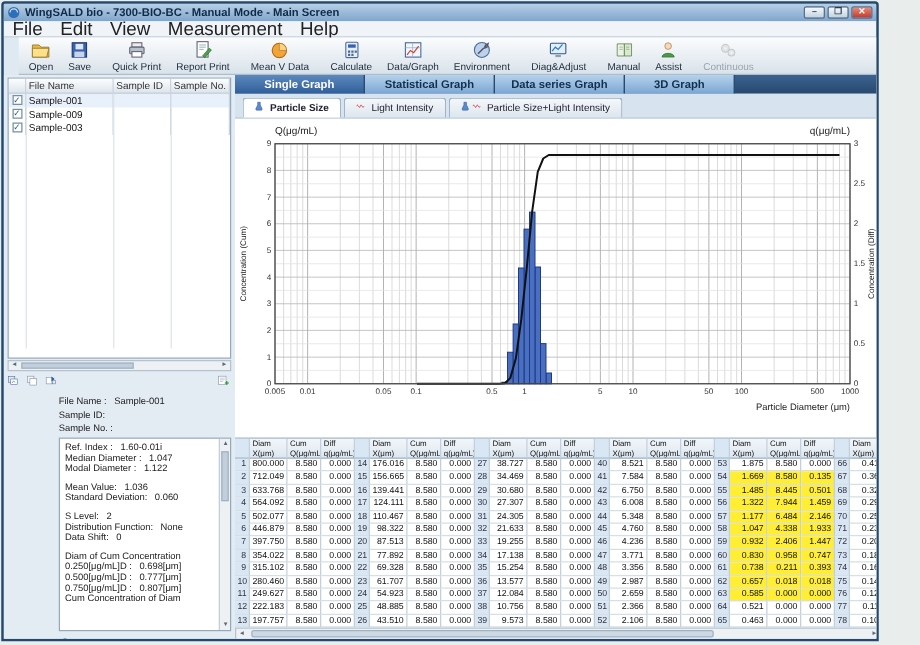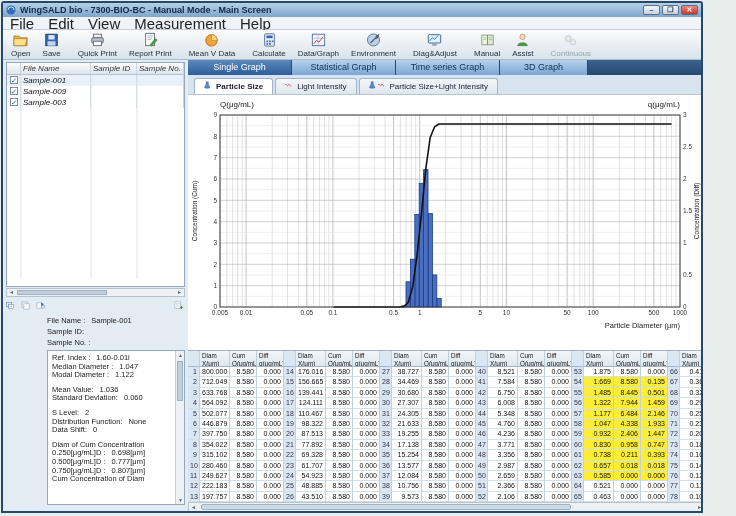--- a/index.html
+++ b/index.html
@@ -19,36 +19,36 @@
             background:linear-gradient(#f4f8fb,#c3d2e0); font-size:7px; line-height:8px;
             text-align:center; color:#2a3a4c; }
   .winbtn.close { background:linear-gradient(#e88a7a,#c43a2a); color:#fff; }
 
   
   .menubar { position:absolute; left:0; top:14px; width:100%; height:13px; background:#f0f4f8;
              border-bottom:1px solid #c2cedb; display:flex; align-items:center; font-size:15px; color:#222; }
   .menu-item { padding:0 7px; height:100%; display:flex; align-items:center; }
 
   
-  .toolbar { position:absolute; left:0; top:27px; width:100%; height:30px;
+  .toolbar { position:absolute; left:12px; top:27px; width:100%; height:30px;
              background:linear-gradient(#fbfcfd,#d9e2ea); border-bottom:1px solid #aebdcb;
              display:flex; align-items:flex-end; padding:1px 2px; }
   .tbtn { display:flex; flex-direction:column; align-items:center; justify-content:center;
           padding:1px 6px 0 6px; font-size:8px; color:#1c2b3a; white-space:nowrap; }
   .tbtn svg { width:15px; height:15px; }
   .tbtn.disabled { color:#9aa4ad; }
   .tsep { width:1px; background:#b4c2cf; margin:2px 2px; }
 
   
   .left-panel { position:absolute; left:0; top:57px; width:185px; height:453px; background:#e3ebf3; }
   .filelist { position:absolute; left:3px; top:2px; width:179px; height:225px; background:#fff;
               border:1px solid #93a8bc; font-size:8px; }
   .fl-header { display:flex; height:12px; background:linear-gradient(#fdfdfd,#dde5ec);
                border-bottom:1px solid #b5c3d0; color:#333; }
-  .fl-header > div, .fl-row > div { border-right:1px solid #c9d4de; padding:1px 2px; overflow:hidden; white-space:nowrap;font-style:italic; }
+  .fl-header > div, .fl-row > div { border-right:1px solid #c9d4de; padding:1px 2px; overflow:hidden; white-space:nowrap; }
   .fl-col0 { width:14px; flex:0 0 auto; }
   .fl-col1 { width:70px; flex:0 0 auto; }
   .fl-col2 { width:46px; flex:0 0 auto; }
   .fl-col3 { width:47px; flex:0 0 auto; }
   .fl-row { display:flex; height:11px; color:#111; }
   .fl-row.selected { background:#e8f1fb; }
   .fl-body { position:relative; height:204px; overflow:hidden; }
   .fl-grid { position:absolute; inset:0; pointer-events:none; }
   .checkbox { width:8px; height:8px; border:1px solid #7a8ea0; background:#fff; font-size:7px;
               line-height:7px; text-align:center; color:#2a5caa; margin:0 auto; }
@@ -70,21 +70,21 @@
   .stats-box .info-line.gap { height:6px; }
   .stats-vscroll { position:absolute; right:0; top:0; width:9px; height:100%; background:#eef1f4; border-left:1px solid #c2cfdb; }
   .vs-btn { position:absolute; left:0; width:9px; height:8px; font-size:5px; text-align:center; line-height:8px; color:#5a6a7a; }
   .vs-thumb { position:absolute; left:1px; top:10px; width:6px; height:40px; background:#c2cfdb; border:1px solid #9fb2c4; }
 
   .comment-label { position:absolute; left:46px; top:449px; font-size:7.5px; color:#222; }
 
   
   .main-area { position:absolute; left:185px; top:57px; width:517px; height:453px; background:#fff; }
   .tabstrip { position:absolute; left:0; top:0; width:100%; height:15px; background:linear-gradient(#3b628f,#27496f); display:flex; }
-  .tab { width:104px; font-size:9px; font-weight:normal; text-align:center; line-height:15px;
+  .tab { width:104px; font-size:9px; font-weight:bold; text-align:center; line-height:15px;
          color:#12304e; background:linear-gradient(#b6d2ec,#7ba6d2); border-right:1px solid #2a4a70; }
   .tab.active { background:linear-gradient(#5c88bc,#2f5e99); color:#fff; }
   .tab:last-child { width:88px; }
 
   .subtabstrip { position:absolute; left:0; top:15px; width:100%; height:20px; background:#d7e3ee;
                  border-bottom:1px solid #b5c5d4; display:flex; align-items:flex-end; padding-left:6px; gap:2px; }
   .subtab { height:16px; display:flex; align-items:center; gap:3px; padding:0 9px; font-size:8px; color:#223;
             background:linear-gradient(#f4f7fa,#dde6ee); border:1px solid #9fb4c8; border-bottom:none;
             border-radius:3px 3px 0 0;margin-top:42px; }
   .subtab.active { background:#fff; font-weight:bold; }
@@ -385,21 +385,21 @@
         </div>
       </div>
       <div class="comment-label">Comment</div>
 
     </div>
 
     <div class="main-area">
       <div class="tabstrip">
           <div class="tab active">Single Graph</div>
           <div class="tab">Statistical Graph</div>
-          <div class="tab">Time series Graph</div>
+          <div class="tab">Data series Graph</div>
           <div class="tab">3D Graph</div>
         </div>
       <div class="subtabstrip">
           <div class="subtab active">
             <span><svg viewBox="0 0 17 16">
                 <path d="M4 1h4v4l2.6 5.5A1.6 1.6 0 0 1 9 13H3a1.6 1.6 0 0 1-1.6-2.5L4 5z" fill="#5a8ad0" stroke="#2a4a8a" stroke-width="0.7"></path>
               </svg></span>
             <span>Particle Size</span>
           </div>
           <div class="subtab">

